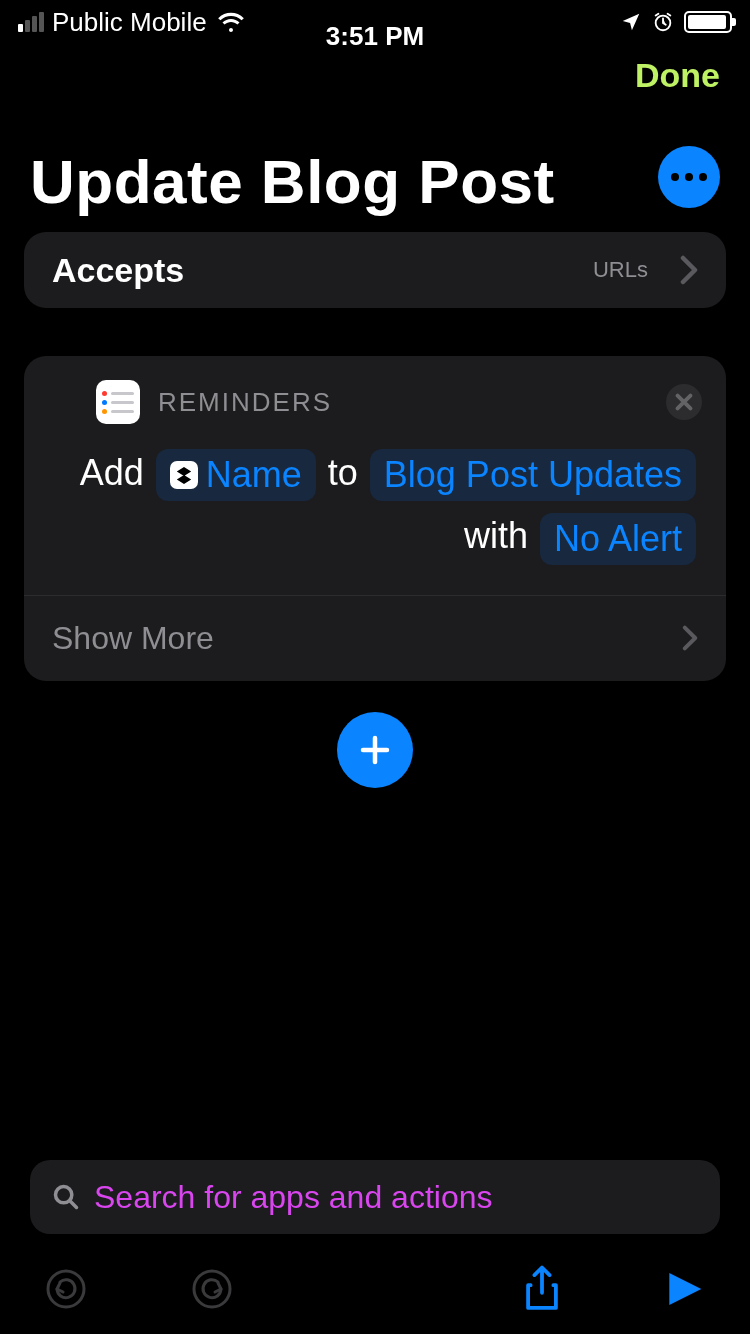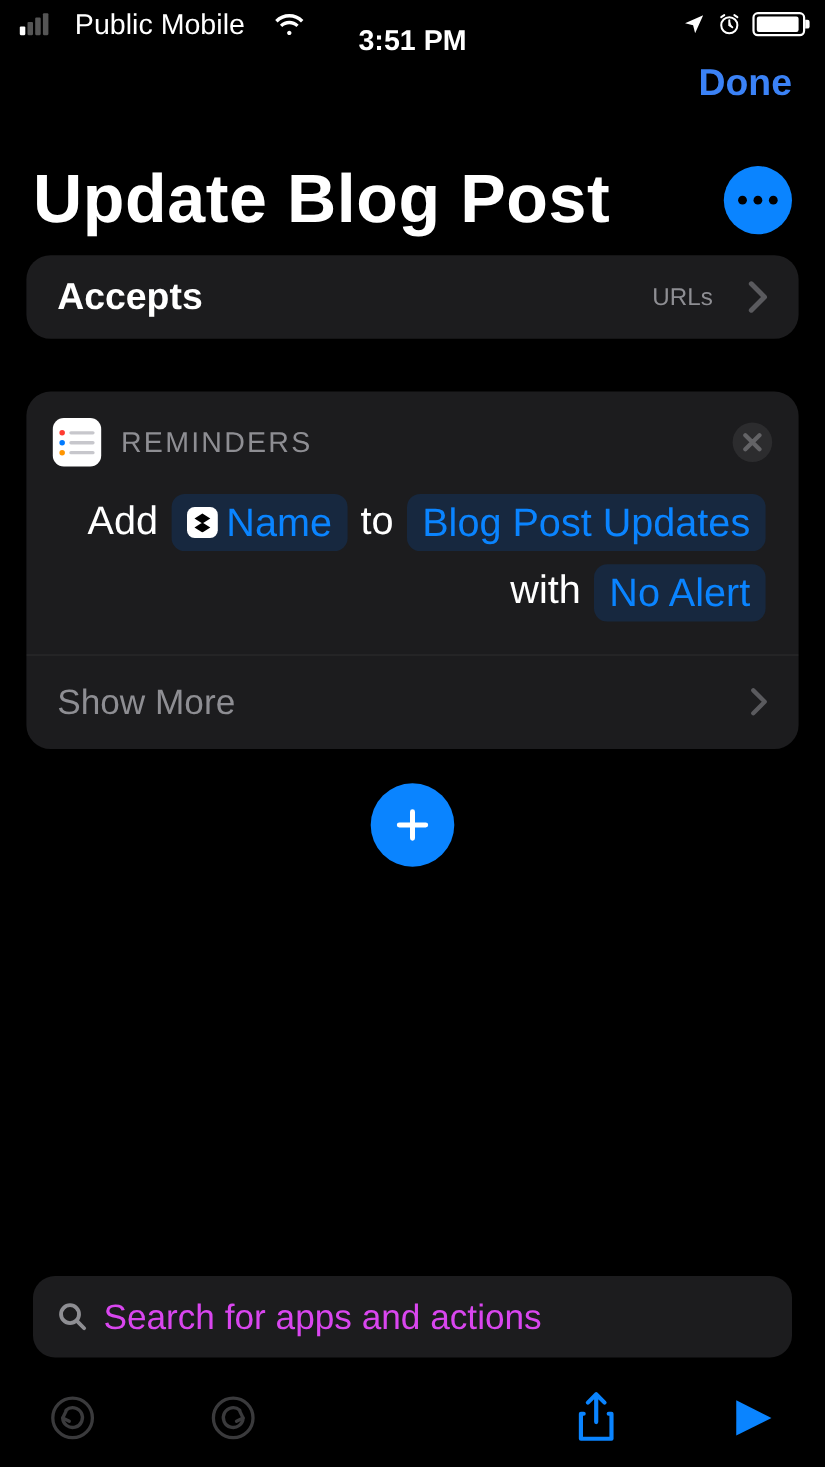--- a/index.html
+++ b/index.html
@@ -1,54 +1,54 @@
 <!DOCTYPE html>
 <html><head>
 <meta charset="utf-8">
 <style>
   * { margin:0; padding:0; box-sizing:border-box; -webkit-font-smoothing:antialiased; }
   html,body { width:750px; height:1334px; background:#000; font-family:-apple-system,"SF Pro Text","Helvetica Neue",Arial,sans-serif; color:#fff; overflow:hidden; }
   body { position:relative; }
 
   
   .status-bar { position:absolute; top:0; left:0; right:0; height:44px; display:flex; align-items:center; padding:0 18px; }
-  .status-left { display:flex; align-items:center; gap:24px; }
+  .status-left { display:flex; align-items:center; gap:8px; }
   .signal-bars { display:flex; align-items:flex-end; gap:2px; }
   .signal-bars span { width:5px; background:#555; border-radius:1px; }
   .signal-bars span:nth-child(1){height:8px;background:#fff;}
   .signal-bars span:nth-child(2){height:12px;}
   .signal-bars span:nth-child(3){height:16px;}
   .signal-bars span:nth-child(4){height:20px;}
   .carrier { font-size:26px; font-weight:400; color:#fff; }
   .wifi { margin-left:2px; }
   .status-center { position:absolute; left:50%; transform:translateX(-50%); font-size:26px; font-weight:600;margin-top:28px; }
   .status-right { margin-left:auto; display:flex; align-items:center; gap:10px; }
   .battery-shell { width:48px; height:22px; border:2px solid #fff; border-radius:5px; position:relative; }
   .battery-shell::after { content:""; position:absolute; right:-6px; top:5px; width:4px; height:8px; background:#fff; border-radius:0 2px 2px 0; }
   .battery-fill { position:absolute; left:2px; top:2px; bottom:2px; width:38px; background:#fff; border-radius:2px; }
 
   
   .nav { position:absolute; top:56px; right:30px; }
-  .done { color:#3b82f6; font-size:34px; font-weight:600; }
-
-  
-  .title-row { position:absolute; top:146px; left:30px; right:30px; display:flex; align-items:center; }
+  .done { color:#bef264; font-size:34px; font-weight:600; }
+
+  
+  .title-row { position:absolute; top:146px; left:30px; right:30px; display:flex; }
   .title { font-size:62px; font-weight:800; letter-spacing:0.5px; flex:1; }
   .more-btn { width:62px; height:62px; border-radius:50%; background:#0a84ff; display:flex; align-items:center; justify-content:center; }
   .more-btn .dot { width:8px; height:8px; border-radius:50%; background:#000; margin:0 3px; }
 
   
   .accepts-card { position:absolute; top:232px; left:24px; right:24px; height:76px; background:#1c1c1e; border-radius:22px; display:flex; align-items:center; padding:0 28px; }
   .accepts-label { font-size:34px; font-weight:600; flex:1; }
   .accepts-value { font-size:22px; color:#8e8e93; margin-right:32px; }
   .chev { color:#5a5a5e; }
 
   
   .action-card { position:absolute; top:356px; left:24px; right:24px; background:#1c1c1e; border-radius:22px; overflow:hidden; }
-  .action-header { display:flex; align-items:center; padding:24px 24px 14px 24px; }
+  .action-header { display:flex; align-items:center; padding:24px 24px 14px 24px;margin-left:48px; }
   .app-icon { width:44px; height:44px; border-radius:10px; background:#fff; margin-right:18px; display:flex; flex-direction:column; justify-content:center; padding:6px 6px; gap:4px;}
   .app-icon .line{ display:flex; align-items:center; gap:4px;}
   .app-icon .bullet{width:5px;height:5px;border-radius:50%;}
   .app-icon .dash{flex:1;height:3px;background:#c7c7cc;border-radius:2px;}
   .app-name { font-size:26px; letter-spacing:2px; color:#8e8e93; font-weight:500; flex:1;}
   .close-btn { width:36px; height:36px; border-radius:50%; background:#2c2c2e; display:flex; align-items:center; justify-content:center; color:#636366; }
 
   .action-body { padding:4px 28px 26px 28px; font-size:36px; line-height:62px;text-align:right; }
   .static-word { color:#fff; }
   .token { display:inline-flex; align-items:center; background:#17283f; color:#0a84ff; border-radius:12px; padding:0 14px; height:52px; vertical-align:middle; margin:4px 2px; font-weight:500;}

